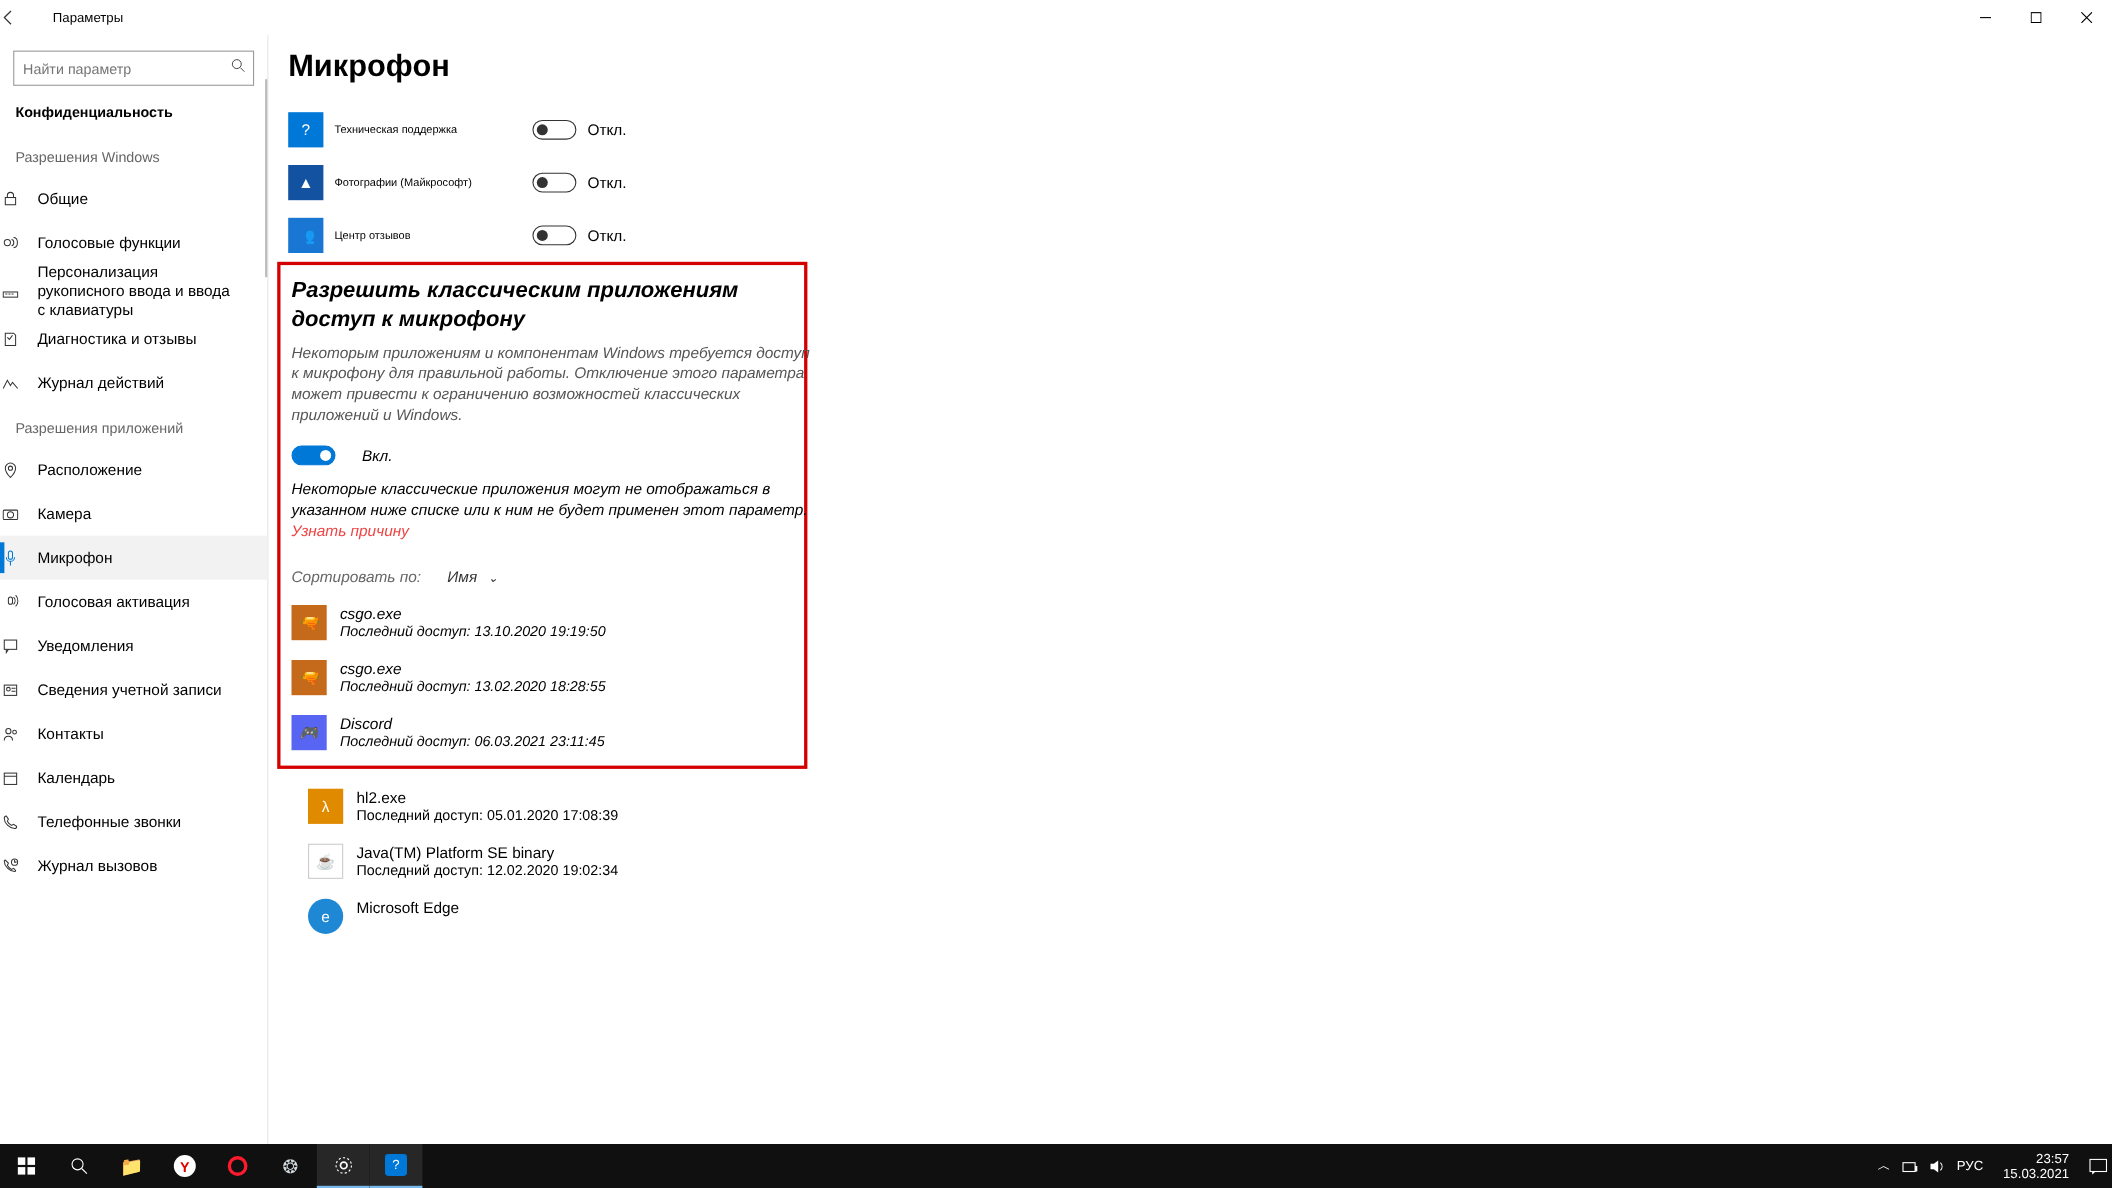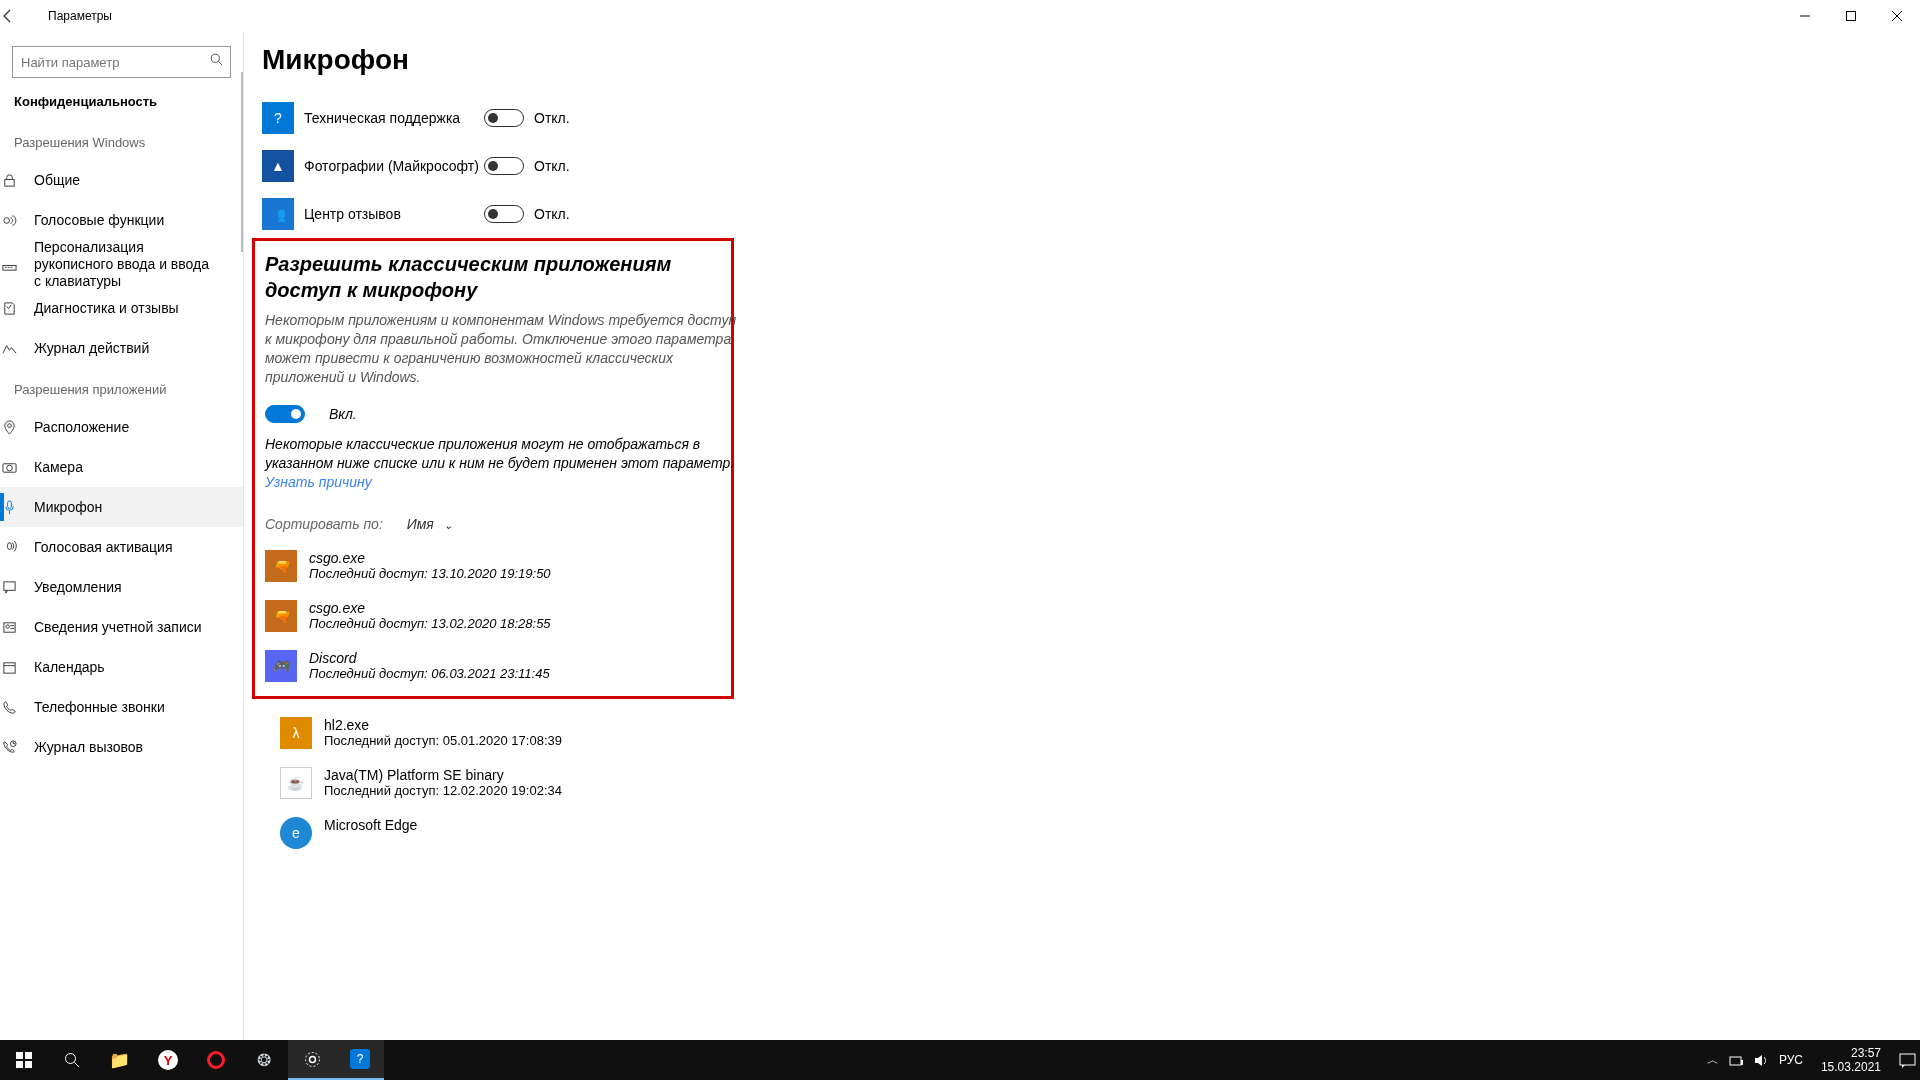--- a/index.html
+++ b/index.html
@@ -32,33 +32,33 @@
 .nav-item.wrap span.lbl { line-height: 17px; max-width: 185px; }
 .nav-item.active::before { content: ""; position: absolute; left: 0; top: 6px; bottom: 6px; width: 4px; background: #0078d7; }
 .nav-item.active { background: #f2f2f2; }
 .nav-item.active .ico { color: #0078d7; }
 
 
 .page-title { font-size: 28px; font-weight: 600; padding: 12px 0 18px 0; }
 .scroll-area { position: absolute; left: 18px; right: 0; top: 0; bottom: 0; }
 .app-row { display: flex; align-items: center; height: 48px; }
 .app-row .app-ico { width: 32px; height: 32px; margin-right: 10px; display:flex; align-items:center; justify-content:center; font-size:14px; color:#fff; }
-.app-row .app-name { width: 180px; font-size: 14px; }
+.app-row .app-name { width: 180px; font-size: 10px; }
 .app-row .tog-wrap { display:flex; align-items:center; gap:10px; }
 .toggle { width: 40px; height: 18px; border-radius: 9px; border: 1.5px solid #333; position: relative; cursor: pointer; }
 .toggle .knob { width: 10px; height: 10px; border-radius: 50%; background:#333; position:absolute; top:2.5px; left:3px; }
 .toggle.on { background:#0078d7; border-color:#0078d7; }
 .toggle.on .knob { background:#fff; left:auto; right:3px; }
 .tog-label { font-size: 14px; }
 
 .subsection { margin-top: 20px; width: 475px; font-style: italic; }
 .sub-h { font-size: 20px; font-weight: 600; line-height: 26px; }
 .sub-p { font-size: 14px; color: #555; margin-top: 8px; line-height: 19px; }
 .sub-p2 { font-size: 14px; margin-top: 12px; line-height: 19px; }
-.link { color: #3b82f6; cursor: pointer; margin-top: 40px; }
+.link { color: #ef4444; cursor: pointer; margin-top: 40px; }
 .master-tog { display:flex; align-items:center; gap:24px; margin-top: 18px; }
 
 .sort-row { margin-top: 24px; font-size: 14px; color:#333; }
 .sort-row .lbl { color:#666; }
 .sort-row .val { margin-left:20px; }
 .sort-row .chev { margin-left:6px; font-size:11px; }
 
 .desk-app { display:flex; gap:12px; margin-top: 18px; }
 .desk-app .app-ico { width:32px; height:32px; display:flex; align-items:center; justify-content:center; font-size:14px; color:#fff; }
 .desk-app .meta .nm { font-size: 14px; }
@@ -231,20 +231,30 @@
         <div class="nav-item">
           <span class="ico">
             <svg width="15" height="15" viewBox="0 0 16 16">
               <rect x="2" y="3" width="12" height="10" fill="none" stroke="currentColor"></rect>
               <circle cx="6" cy="7" r="1.8" fill="none" stroke="currentColor"></circle>
               <line x1="9" y1="6" x2="13" y2="6" stroke="currentColor"></line>
               <line x1="9" y1="9" x2="13" y2="9" stroke="currentColor"></line>
             </svg>
           </span>
           <span class="lbl">Сведения учетной записи</span>
+        </div>
+        <div class="nav-item">
+          <span class="ico">
+            <svg width="15" height="15" viewBox="0 0 16 16">
+              <circle cx="6" cy="5" r="2.5" fill="none" stroke="currentColor"></circle>
+              <path d="M2 14c0-3 2-4 4-4s4 1 4 4" fill="none" stroke="currentColor"></path>
+              <circle cx="12" cy="6" r="1.8" fill="none" stroke="currentColor"></circle>
+            </svg>
+          </span>
+          <span class="lbl">Контакты</span>
         </div>
         <div class="nav-item">
           <span class="ico">
             <svg width="15" height="15" viewBox="0 0 16 16">
               <rect x="2" y="3" width="12" height="11" fill="none" stroke="currentColor"></rect>
               <line x1="2" y1="6" x2="14" y2="6" stroke="currentColor"></line>
             </svg>
           </span>
           <span class="lbl">Календарь</span>
         </div>

